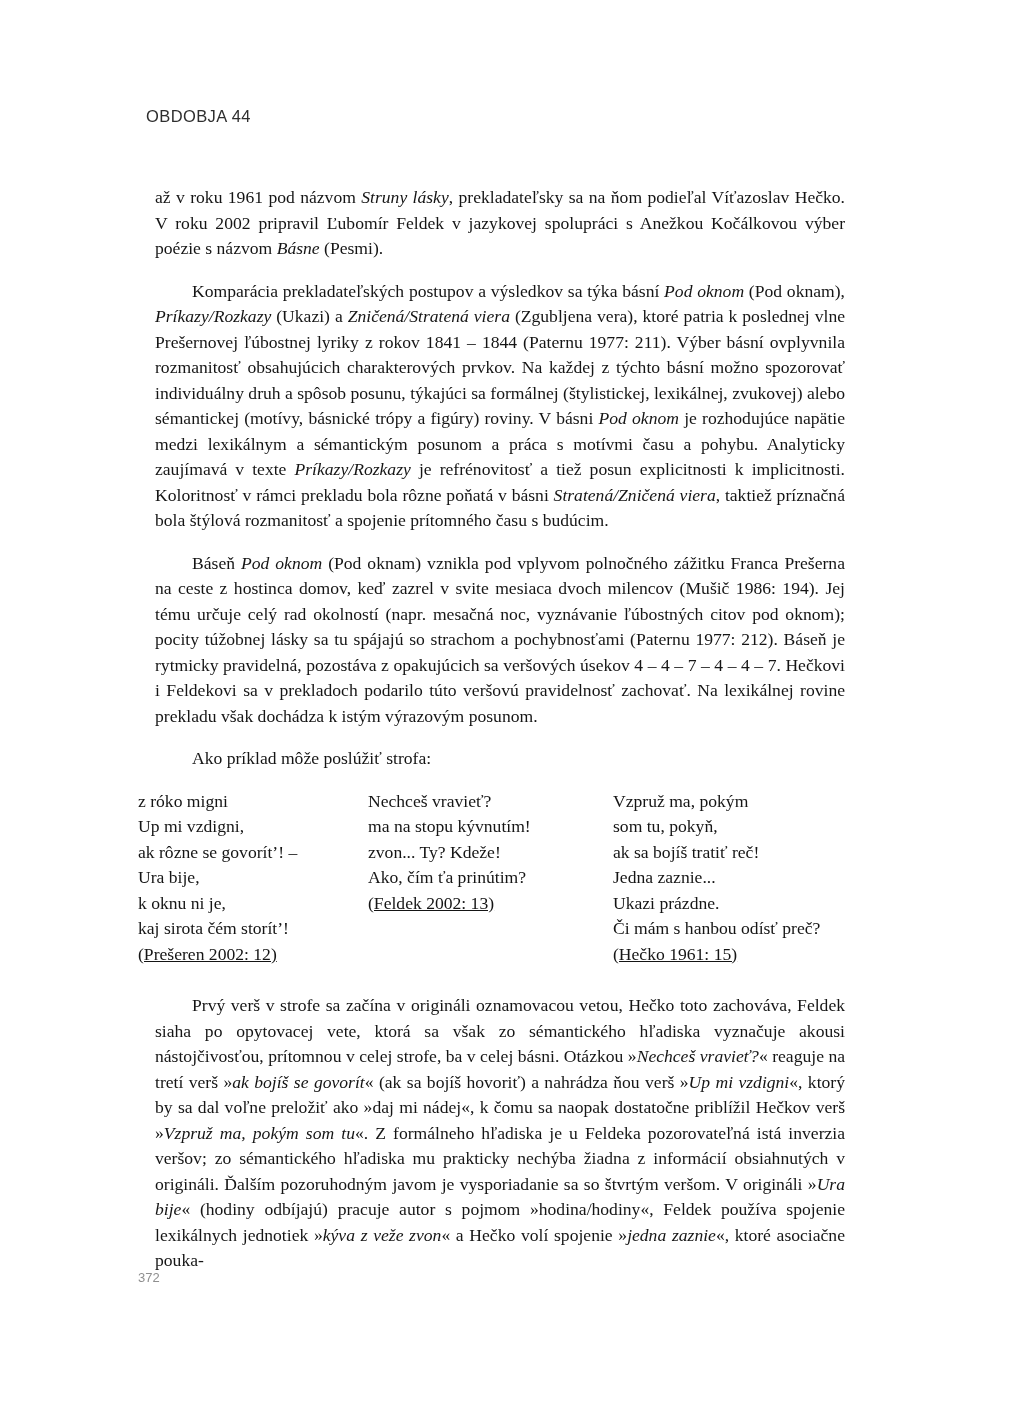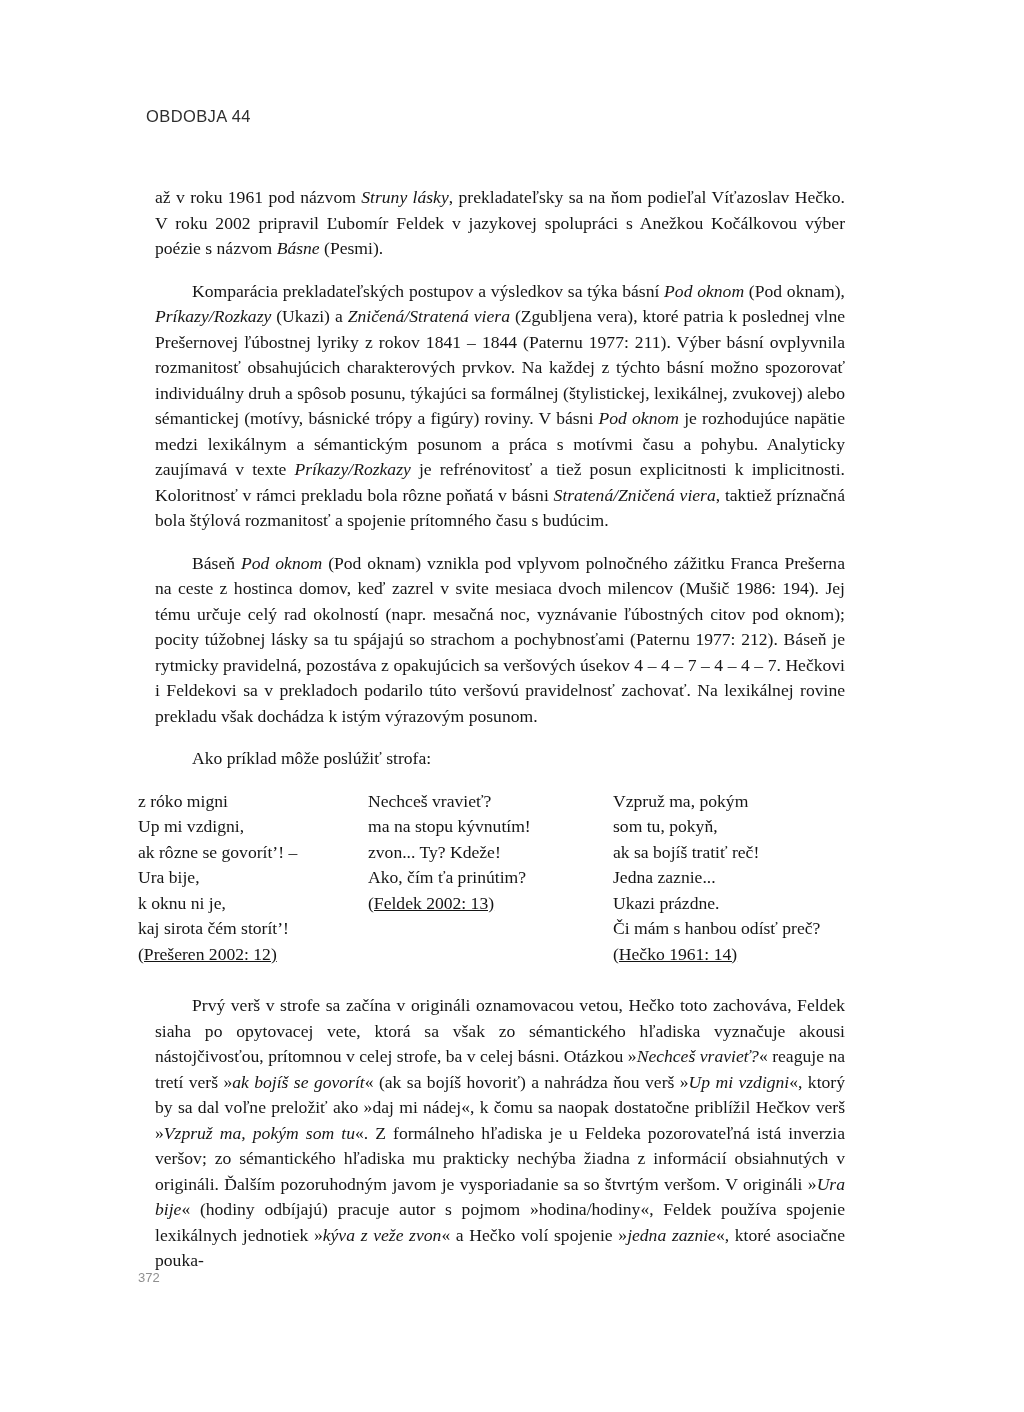--- a/index.html
+++ b/index.html
@@ -103,21 +103,21 @@
         <div class="verse-citation">(Feldek 2002: 13)</div>
       </div>
 
       <div class="verse-col verse-col-3">
         <div class="verse-line">Vzpruž ma, pokým</div>
         <div class="verse-line">som tu, pokyň,</div>
         <div class="verse-line">ak sa bojíš tratiť reč!</div>
         <div class="verse-line">Jedna zaznie...</div>
         <div class="verse-line">Ukazi prázdne.</div>
         <div class="verse-line">Či mám s hanbou odísť preč?</div>
-        <div class="verse-citation">(Hečko 1961: 14)</div>
+        <div class="verse-citation">(Hečko 1961: 15)</div>
       </div>
 
     </div>
 
     <p class="par"><span>Prvý verš v strofe sa začína v origináli oznamovacou vetou, Hečko toto zachováva, Feldek siaha po opytovacej vete, ktorá sa však zo sémantického hľadiska vyznačuje akousi nástojčivosťou, prítomnou v celej strofe, ba v celej básni. Otázkou »</span><i>Nechceš vravieť?</i><span>« reaguje na tretí verš »</span><i>ak bojíš se govorít</i><span>« (ak sa bojíš hovoriť) a nahrádza ňou verš »</span><i>Up mi vzdigni</i><span>«, ktorý by sa dal voľne preložiť ako »daj mi nádej«, k čomu sa naopak dostatočne priblížil Hečkov verš »</span><i>Vzpruž ma, pokým som tu</i><span>«. Z formálneho hľadiska je u Feldeka pozorovateľná istá inverzia veršov; zo sémantického hľadiska mu prakticky nechýba žiadna z informácií obsiahnutých v origináli. Ďalším pozoruhodným javom je vysporiadanie sa so štvrtým veršom. V origináli »</span><i>Ura bije</i><span>« (hodiny odbíjajú) pracuje autor s pojmom »hodina/hodiny«, Feldek používa spojenie lexikálnych jednotiek »</span><i>kýva z veže zvon</i><span>« a Hečko volí spojenie »</span><i>jedna zaznie</i><span>«, ktoré asociačne pouka-</span></p>
 
   </div>
 
   <div class="page-number">372</div>
 

